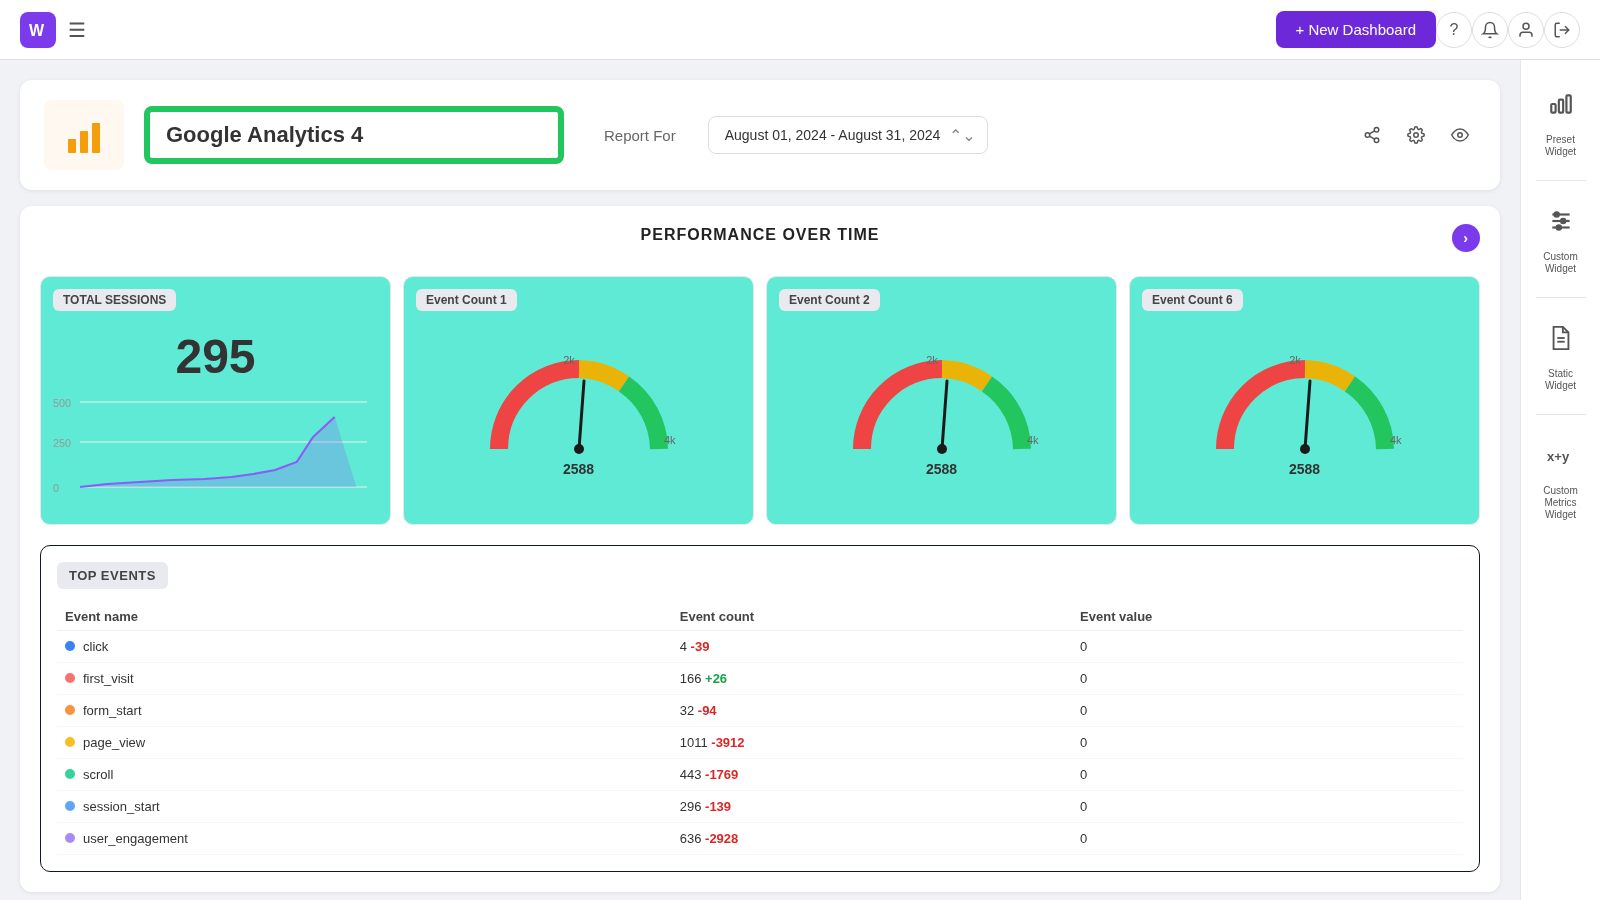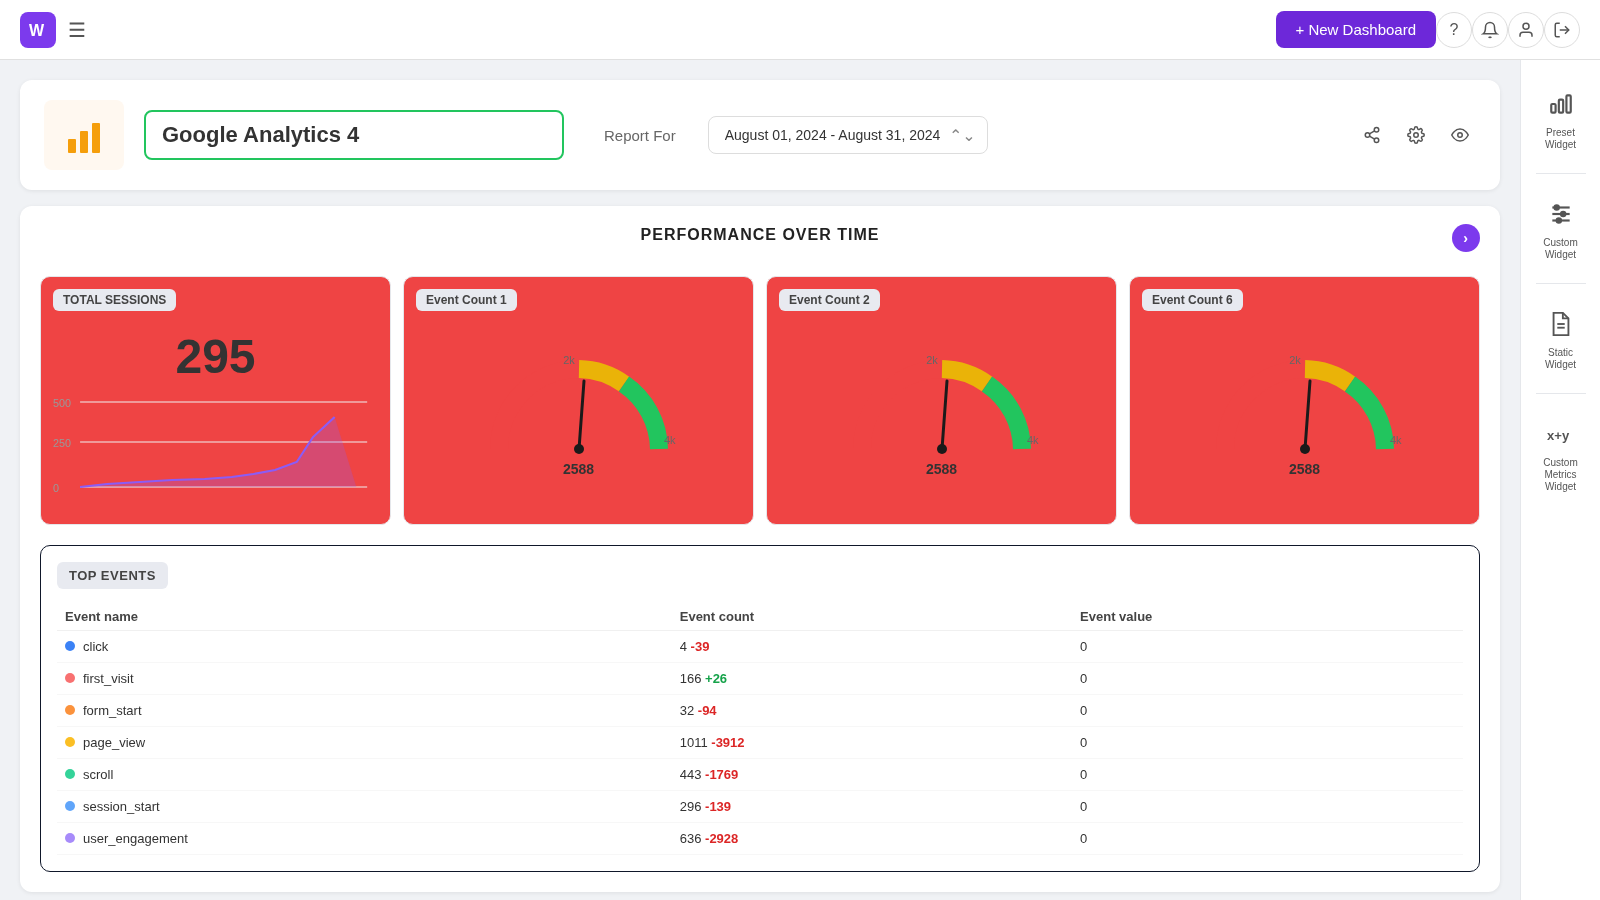--- a/index.html
+++ b/index.html
@@ -93,21 +93,21 @@
     .report-logo-box {
       width: 80px;
       height: 70px;
       background: #fff8f0;
       border-radius: 8px;
       display: flex;
       align-items: center;
       justify-content: center;
     }
     .report-title-input {
-      border: 2px solid #22c55e;
+      border: 6px solid #22c55e;
       border-radius: 8px;
       padding: 10px 16px;
       font-size: 22px;
       font-weight: 600;
       color: #333;
       width: 420px;
     }
     .report-for-label {
       color: #666;
       font-size: 15px;
@@ -176,21 +176,21 @@
     }
 
     
     .widgets-row {
       display: grid;
       grid-template-columns: repeat(4, 1fr);
       gap: 12px;
       margin-bottom: 20px;
     }
     .widget-card {
-      background: #ef4444;
+      background: #5eead4;
       border: 1px solid #e5e7eb;
       border-radius: 10px;
       padding: 12px;
       position: relative;
     }
     .widget-title {
       font-size: 12px;
       font-weight: 600;
       color: #444;
       background: #e8eaf0;
@@ -293,21 +293,21 @@
     }
     .sidebar-widget-item {
       display: flex;
       flex-direction: column;
       align-items: center;
       padding: 10px 6px;
       border-radius: 10px;
       cursor: pointer;
       width: 68px;
       text-align: center;
-      gap: 5px;
+      gap: 12px;
     }
     .sidebar-widget-icon {
       width: 36px;
       height: 36px;
       display: flex;
       align-items: center;
       justify-content: center;
       font-size: 20px;
       color: #555;
     }

